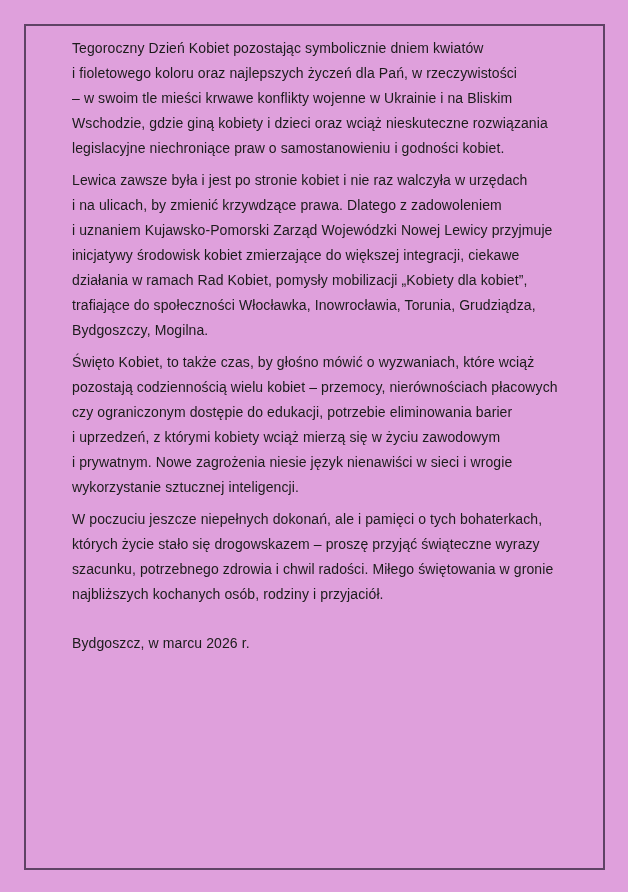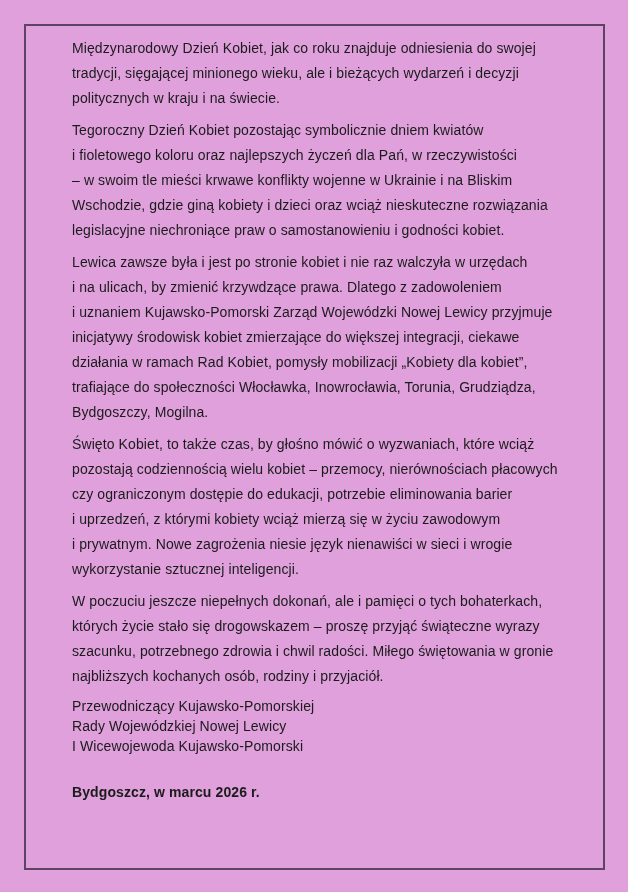--- a/index.html
+++ b/index.html
@@ -31,30 +31,26 @@
     line-height: 25px;
     white-space: pre-line;
     letter-spacing: 0.1px;
   }
   .tight {
     line-height: 20px;
   }
   .dateline {
     margin-top: 24px;
     margin-bottom: 0;
-    font-weight: bold;
   }
 </style>
 </head>
 <body>
 
 <div class="paper">
-  <p class="para">Międzynarodowy Dzień Kobiet, jak co roku znajduje odniesienia do swojej
-tradycji, sięgającej minionego wieku, ale i bieżących wydarzeń i decyzji
-politycznych w kraju i na świecie.</p>
   <p class="para">Tegoroczny Dzień Kobiet pozostając symbolicznie dniem kwiatów
 i fioletowego koloru oraz najlepszych życzeń dla Pań, w rzeczywistości
 – w swoim tle mieści krwawe konflikty wojenne w Ukrainie i na Bliskim
 Wschodzie, gdzie giną kobiety i dzieci oraz wciąż nieskuteczne rozwiązania
 legislacyjne niechroniące praw o samostanowieniu i godności kobiet.</p>
   <p class="para">Lewica zawsze była i jest po stronie kobiet i nie raz walczyła w urzędach
 i na ulicach, by zmienić krzywdzące prawa. Dlatego z zadowoleniem
 i uznaniem Kujawsko-Pomorski Zarząd Wojewódzki Nowej Lewicy przyjmuje
 inicjatywy środowisk kobiet zmierzające do większej integracji, ciekawe
 działania w ramach Rad Kobiet, pomysły mobilizacji „Kobiety dla kobiet”,
@@ -63,17 +59,14 @@
   <p class="para">Święto Kobiet, to także czas, by głośno mówić o wyzwaniach, które wciąż
 pozostają codziennością wielu kobiet – przemocy, nierównościach płacowych
 czy ograniczonym dostępie do edukacji, potrzebie eliminowania barier
 i uprzedzeń, z którymi kobiety wciąż mierzą się w życiu zawodowym
 i prywatnym. Nowe zagrożenia niesie język nienawiści w sieci i wrogie
 wykorzystanie sztucznej inteligencji.</p>
   <p class="para">W poczuciu jeszcze niepełnych dokonań, ale i pamięci o tych bohaterkach,
 których życie stało się drogowskazem – proszę przyjąć świąteczne wyrazy
 szacunku, potrzebnego zdrowia i chwil radości. Miłego świętowania w gronie
 najbliższych kochanych osób, rodziny i przyjaciół.</p>
-  <p class="para tight">Przewodniczący Kujawsko-Pomorskiej
-Rady Wojewódzkiej Nowej Lewicy
-I Wicewojewoda Kujawsko-Pomorski</p>
   <p class="para dateline">Bydgoszcz, w marcu 2026 r.</p>
 </div>
 
 </body></html>

